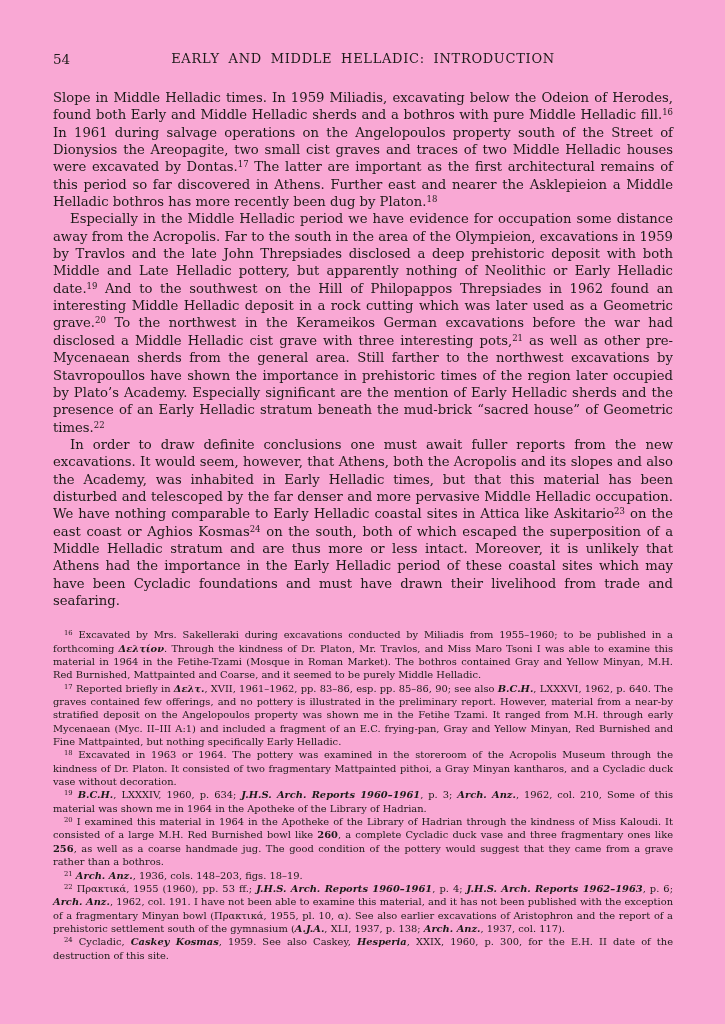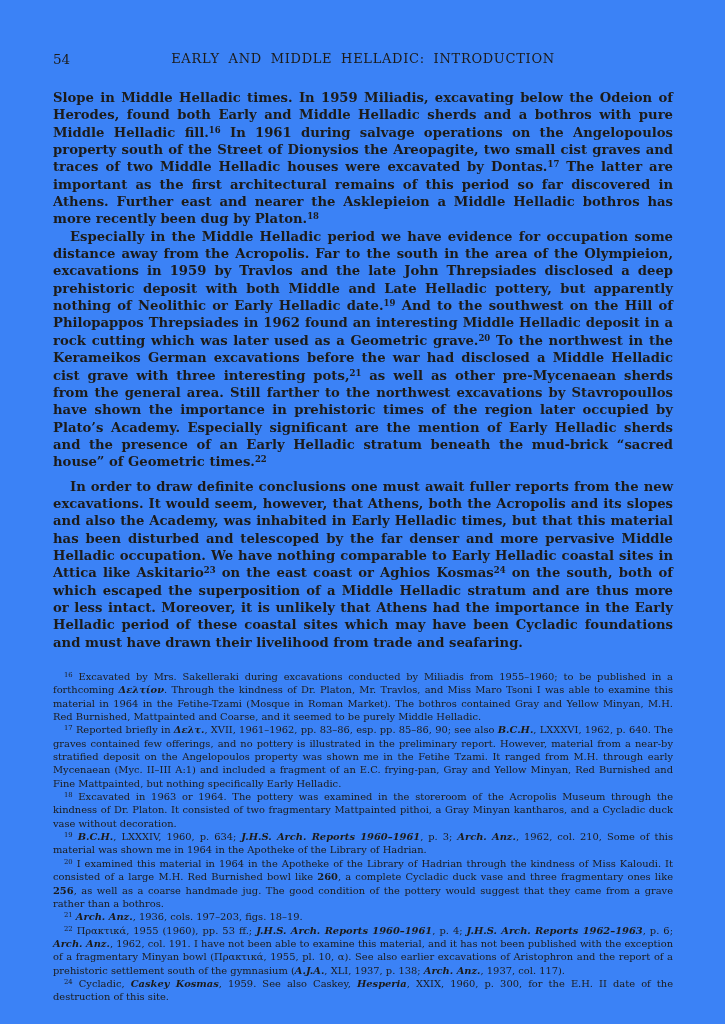--- a/index.html
+++ b/index.html
@@ -6,21 +6,21 @@
   body {
     width: 725px; height: 1024px;
     background: #fafaf7;
     color: #1c1b19;
     font-family: "DejaVu Serif", "Liberation Serif", serif;
   }
   .page {
     position: relative;
     width: 725px; height: 1024px;
     overflow: hidden;
-    background: #3b82f6;
+    background: #f9a8d4;
   }
   .content {
     position: absolute;
     left: 53px; top: 0;
     width: 620px;
   }
   .running-header {
     position: relative;
     padding-top: 51px;
     height: 18px;
@@ -32,31 +32,30 @@
   }
   .header-title {
     text-align: center;
     font-size: 13px;
     letter-spacing: 0.7px;
     word-spacing: 4px;
     white-space: nowrap;
   }
   .body-text {
     margin-top: 20px;
-    font-weight: bold;
   }
   .body-text p {
     margin: 0;
     font-size: 13.2px;
     line-height: 17.35px;
     text-align: justify;
     text-justify: inter-word;
   }
   .body-text p.indent { text-indent: 17px; }
-  .body-text p.spaced-before { margin-top: 7px; }
+  .body-text p.spaced-before { margin-top: 0; }
   sup.fnref {
     font-size: 8.5px;
     line-height: 0;
     vertical-align: 4px;
   }
   .footnotes {
     margin-top: 19px;
   }
   .footnotes p {
     margin: 0;
@@ -89,19 +88,19 @@
         <p class="indent"><span>Especially in the Middle Helladic period we have evidence for occupation some distance away from the Acropolis. Far to the south in the area of the Olympieion, excavations in 1959 by Travlos and the late John Threpsiades disclosed a deep prehistoric deposit with both Middle and Late Helladic pottery, but apparently nothing of Neolithic or Early Helladic date.</span><sup class="fnref">19</sup><span> And to the southwest on the Hill of Philopappos Threpsiades in 1962 found an interesting Middle Helladic deposit in a rock cutting which was later used as a Geometric grave.</span><sup class="fnref">20</sup><span> To the northwest in the Kerameikos German excavations before the war had disclosed a Middle Helladic cist grave with three interesting pots,</span><sup class="fnref">21</sup><span> as well as other pre-Mycenaean sherds from the general area. Still farther to the northwest excavations by Stavropoullos have shown the importance in prehistoric times of the region later occupied by Plato’s Academy. Especially significant are the mention of Early Helladic sherds and the presence of an Early Helladic stratum beneath the mud-brick “sacred house” of Geometric times.</span><sup class="fnref">22</sup></p>
         <p class="indent spaced-before"><span>In order to draw definite conclusions one must await fuller reports from the new excavations. It would seem, however, that Athens, both the Acropolis and its slopes and also the Academy, was inhabited in Early Helladic times, but that this material has been disturbed and telescoped by the far denser and more pervasive Middle Helladic occupation. We have nothing comparable to Early Helladic coastal sites in Attica like Askitario</span><sup class="fnref">23</sup><span> on the east coast or Aghios Kosmas</span><sup class="fnref">24</sup><span> on the south, both of which escaped the superposition of a Middle Helladic stratum and are thus more or less intact. Moreover, it is unlikely that Athens had the importance in the Early Helladic period of these coastal sites which may have been Cycladic foundations and must have drawn their livelihood from trade and seafaring.</span></p>
       </div>
 
     <div class="footnotes">
         <p><sup class="fnref">16</sup><span> Excavated by Mrs. Sakelleraki during excavations conducted by Miliadis from 1955–1960; to be published in a forthcoming </span><i>Δελτίον</i><span>. Through the kindness of Dr. Platon, Mr. Travlos, and Miss Maro Tsoni I was able to examine this material in 1964 in the Fetihe-Tzami (Mosque in Roman Market). The bothros contained Gray and Yellow Minyan, M.H. Red Burnished, Mattpainted and Coarse, and it seemed to be purely Middle Helladic.</span></p>
         <p><sup class="fnref">17</sup><span> Reported briefly in </span><i>Δελτ.</i><span>, XVII, 1961–1962, pp. 83–86, esp. pp. 85–86, 90; see also </span><i>B.C.H.</i><span>, LXXXVI, 1962, p. 640. The graves contained few offerings, and no pottery is illustrated in the preliminary report. However, material from a near-by stratified deposit on the Angelopoulos property was shown me in the Fetihe Tzami. It ranged from M.H. through early Mycenaean (Myc. II–III A:1) and included a fragment of an E.C. frying-pan, Gray and Yellow Minyan, Red Burnished and Fine Mattpainted, but nothing specifically Early Helladic.</span></p>
         <p><sup class="fnref">18</sup><span> Excavated in 1963 or 1964. The pottery was examined in the storeroom of the Acropolis Museum through the kindness of Dr. Platon. It consisted of two fragmentary Mattpainted pithoi, a Gray Minyan kantharos, and a Cycladic duck vase without decoration.</span></p>
         <p><sup class="fnref">19</sup><span> </span><i>B.C.H.</i><span>, LXXXIV, 1960, p. 634; </span><i>J.H.S. Arch. Reports 1960–1961</i><span>, p. 3; </span><i>Arch. Anz.</i><span>, 1962, col. 210, Some of this material was shown me in 1964 in the Apotheke of the Library of Hadrian.</span></p>
         <p><sup class="fnref">20</sup><span> I examined this material in 1964 in the Apotheke of the Library of Hadrian through the kindness of Miss Kaloudi. It consisted of a large M.H. Red Burnished bowl like </span><b>260</b><span>, a complete Cycladic duck vase and three fragmentary ones like </span><b>256</b><span>, as well as a coarse handmade jug. The good condition of the pottery would suggest that they came from a grave rather than a bothros.</span></p>
-        <p><sup class="fnref">21</sup><span> </span><i>Arch. Anz.</i><span>, 1936, cols. 197–203, figs. 18–19.</span></p>
+        <p><sup class="fnref">21</sup><span> </span><i>Arch. Anz.</i><span>, 1936, cols. 148–203, figs. 18–19.</span></p>
         <p><sup class="fnref">22</sup><span> Πρακτικά, 1955 (1960), pp. 53 ff.; </span><i>J.H.S. Arch. Reports 1960–1961</i><span>, p. 4; </span><i>J.H.S. Arch. Reports 1962–1963</i><span>, p. 6; </span><i>Arch. Anz.</i><span>, 1962, col. 191. I have not been able to examine this material, and it has not been published with the exception of a fragmentary Minyan bowl (Πρακτικά, 1955, pl. 10, α). See also earlier excavations of Aristophron and the report of a prehistoric settlement south of the gymnasium (</span><i>A.J.A.</i><span>, XLI, 1937, p. 138; </span><i>Arch. Anz.</i><span>, 1937, col. 117).</span></p>
         <p><sup class="fnref">24</sup><span> Cycladic, </span><i>Caskey Kosmas</i><span>, 1959. See also Caskey, </span><i>Hesperia</i><span>, XXIX, 1960, p. 300, for the E.H. II date of the destruction of this site.</span></p>
       </div>
 
   </div>
 </div>
 
 </body></html>

